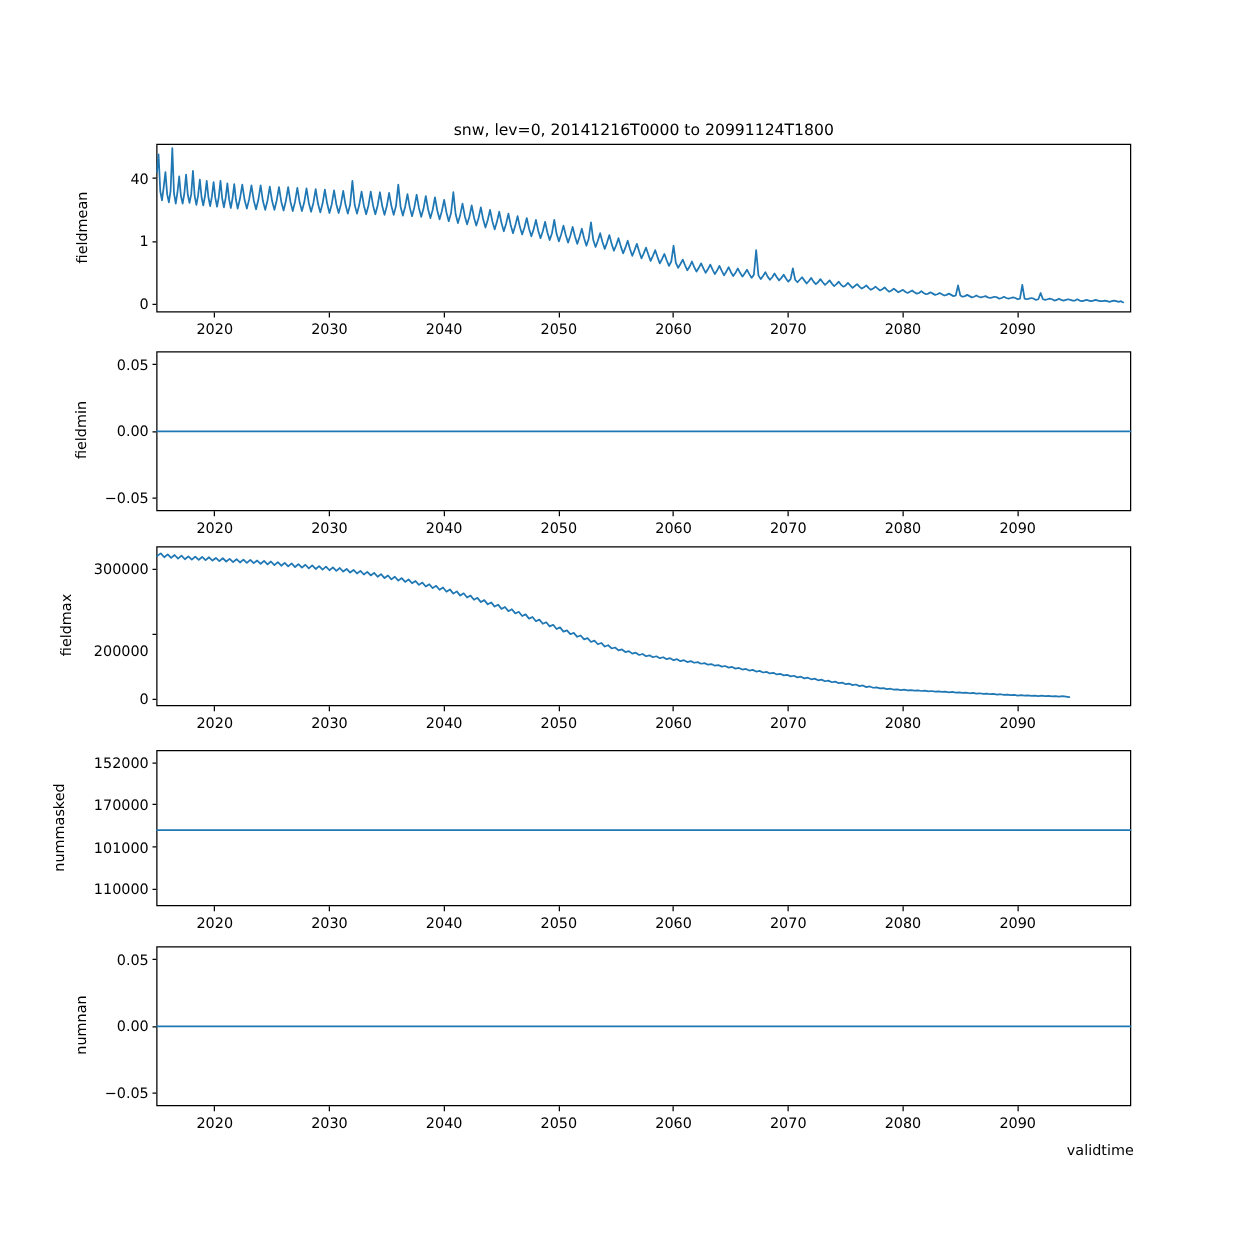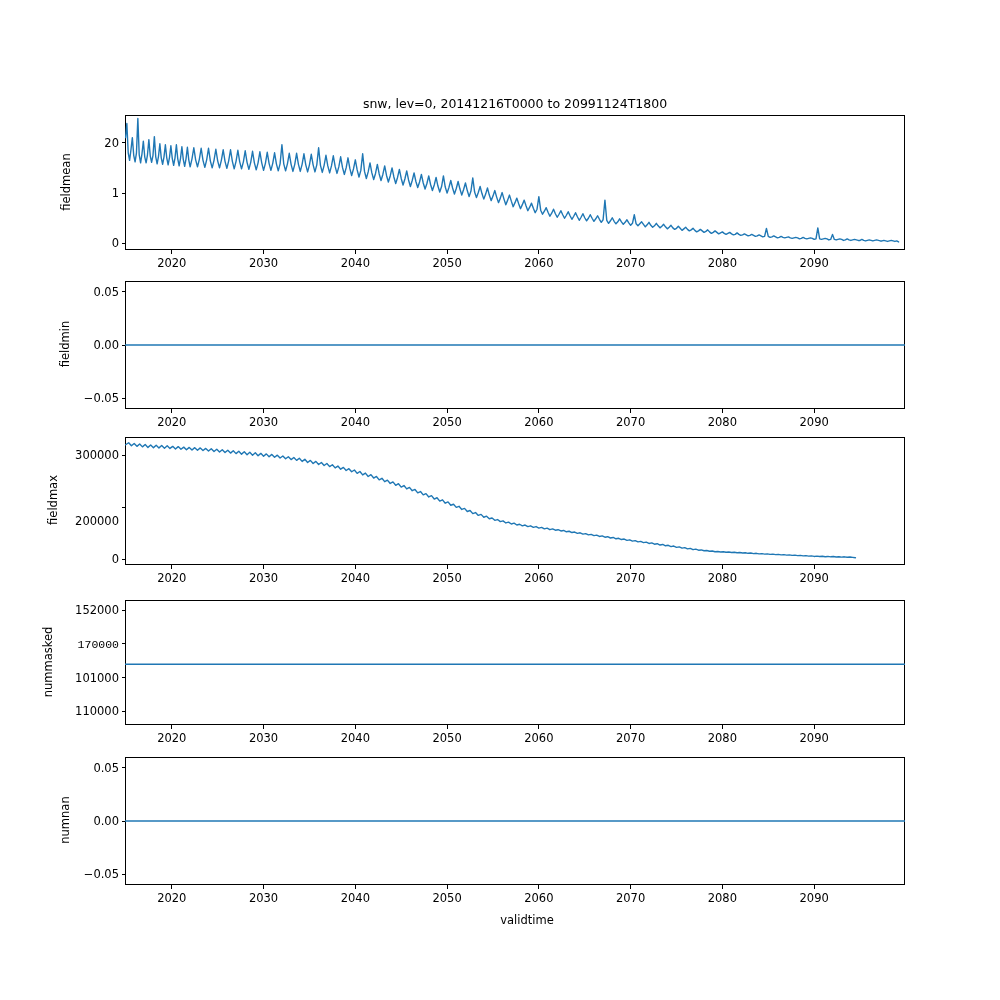--- a/index.html
+++ b/index.html
@@ -105,21 +105,21 @@
       <div class="tick-label-x" style="left: 505.624px; top: 141px;">2070</div>
       <div class="tick-mark" style="left: 596.888px; top: 135px; width: 1px; height: 3.5px;"></div>
       <div class="tick-label-x" style="left: 597.388px; top: 141px;">2080</div>
       <div class="tick-mark" style="left: 688.653px; top: 135px; width: 1px; height: 3.5px;"></div>
       <div class="tick-label-x" style="left: 689.153px; top: 141px;">2090</div>
       <div class="tick-mark" style="left: -3.5px; top: 127.951px; width: 3.5px; height: 1px;"></div>
       <div class="tick-label-y" style="left: -90px; width: 84px; top: 128.451px;">0</div>
       <div class="tick-mark" style="left: -3.5px; top: 77.5784px; width: 3.5px; height: 1px;"></div>
       <div class="tick-label-y" style="left: -90px; width: 84px; top: 78.0784px;">1</div>
       <div class="tick-mark" style="left: -3.5px; top: 27.2052px; width: 3.5px; height: 1px;"></div>
-      <div class="tick-label-y" style="left: -90px; width: 84px; top: 27.7052px;">20</div>
+      <div class="tick-label-y" style="left: -90px; width: 84px; top: 27.7052px;">40</div>
       <div class="ylabel" style="width: 135px; left: -127.5px; top: 59.5px;">fieldmean</div>
     </div>
     <div class="panel" style="left: 125px; top: 281px; width: 780px; height: 128px;">
       <div class="axes-frame"></div>
       <svg class="plot-svg" width="780" height="128">
         <path d="M0.00 64.00 L780.00 64.00" fill="none" stroke="#1f77b4" stroke-width="1.4" stroke-linejoin="round" stroke-linecap="round"></path>
       </svg>
       <div class="tick-mark" style="left: 46.3px; top: 128px; width: 1px; height: 3.5px;"></div>
       <div class="tick-label-x" style="left: 46.8px; top: 134px;">2020</div>
       <div class="tick-mark" style="left: 138.065px; top: 128px; width: 1px; height: 3.5px;"></div>
@@ -192,21 +192,21 @@
       <div class="tick-label-x" style="left: 505.624px; top: 131px;">2070</div>
       <div class="tick-mark" style="left: 596.888px; top: 125px; width: 1px; height: 3.5px;"></div>
       <div class="tick-label-x" style="left: 597.388px; top: 131px;">2080</div>
       <div class="tick-mark" style="left: 688.653px; top: 125px; width: 1px; height: 3.5px;"></div>
       <div class="tick-label-x" style="left: 689.153px; top: 131px;">2090</div>
       <div class="tick-mark" style="left: -3.5px; top: 110.986px; width: 3.5px; height: 1px;"></div>
       <div class="tick-label-y" style="left: -90px; width: 84px; top: 111.486px;">110000</div>
       <div class="tick-mark" style="left: -3.5px; top: 77.2027px; width: 3.5px; height: 1px;"></div>
       <div class="tick-label-y" style="left: -90px; width: 84px; top: 77.7027px;">101000</div>
       <div class="tick-mark" style="left: -3.5px; top: 43.4189px; width: 3.5px; height: 1px;"></div>
-      <div class="tick-label-y" style="left: -90px; width: 84px; top: 43.9189px; font-family: Liberation Mono, monospace;">170000</div>
+      <div class="tick-label-y" style="left: -90px; width: 84px; top: 43.9189px;">170000</div>
       <div class="tick-mark" style="left: -3.5px; top: 9.63514px; width: 3.5px; height: 1px;"></div>
       <div class="tick-label-y" style="left: -90px; width: 84px; top: 10.1351px;">152000</div>
       <div class="ylabel" style="width: 125px; left: -140.5px; top: 54.5px;">nummasked</div>
     </div>
     <div class="panel" style="left: 125px; top: 757px; width: 780px; height: 128px;">
       <div class="axes-frame"></div>
       <svg class="plot-svg" width="780" height="128">
         <path d="M0.00 64.00 L780.00 64.00" fill="none" stroke="#1f77b4" stroke-width="1.4" stroke-linejoin="round" stroke-linecap="round"></path>
       </svg>
       <div class="tick-mark" style="left: 46.3px; top: 128px; width: 1px; height: 3.5px;"></div>
@@ -225,15 +225,15 @@
       <div class="tick-label-x" style="left: 597.388px; top: 134px;">2080</div>
       <div class="tick-mark" style="left: 688.653px; top: 128px; width: 1px; height: 3.5px;"></div>
       <div class="tick-label-x" style="left: 689.153px; top: 134px;">2090</div>
       <div class="tick-mark" style="left: -3.5px; top: 116.833px; width: 3.5px; height: 1px;"></div>
       <div class="tick-label-y" style="left: -90px; width: 84px; top: 117.333px;">−0.05</div>
       <div class="tick-mark" style="left: -3.5px; top: 63.5px; width: 3.5px; height: 1px;"></div>
       <div class="tick-label-y" style="left: -90px; width: 84px; top: 64px;">0.00</div>
       <div class="tick-mark" style="left: -3.5px; top: 10.1667px; width: 3.5px; height: 1px;"></div>
       <div class="tick-label-y" style="left: -90px; width: 84px; top: 10.6667px;">0.05</div>
       <div class="ylabel" style="width: 128px; left: -124px; top: 56px;">numnan</div>
-      <div class="xlabel" style="left: 12px; width: 780px; top: 156px;">validtime</div>
+      <div class="xlabel" style="left: 2px; width: 780px; top: 156px; text-align: right;">validtime</div>
     </div>
   </div>
 
 </body></html>

